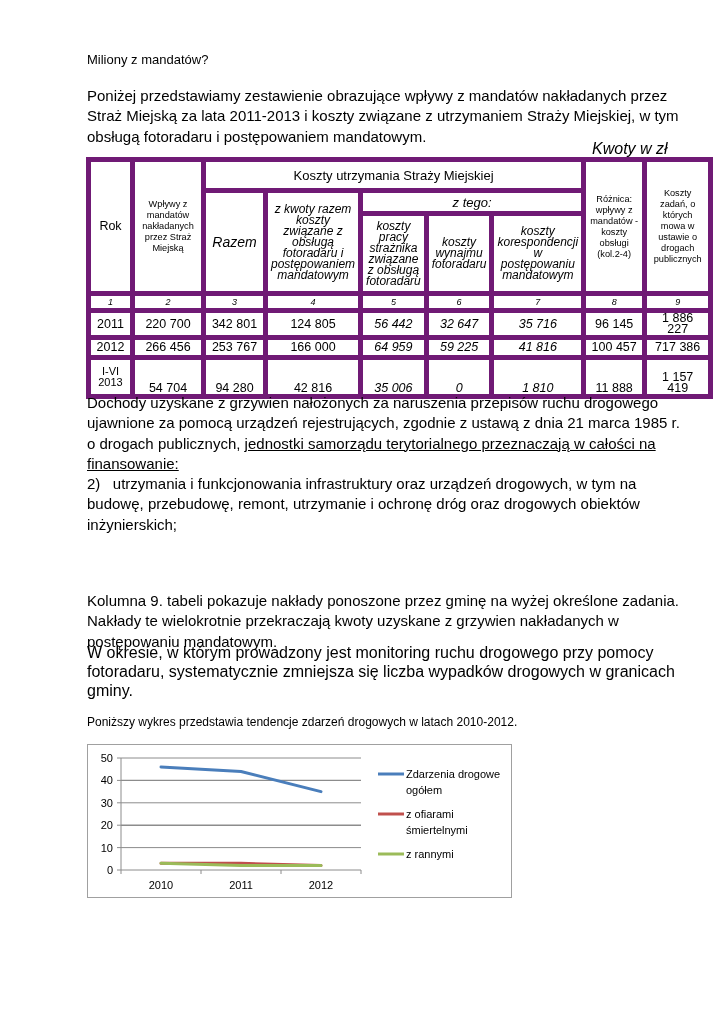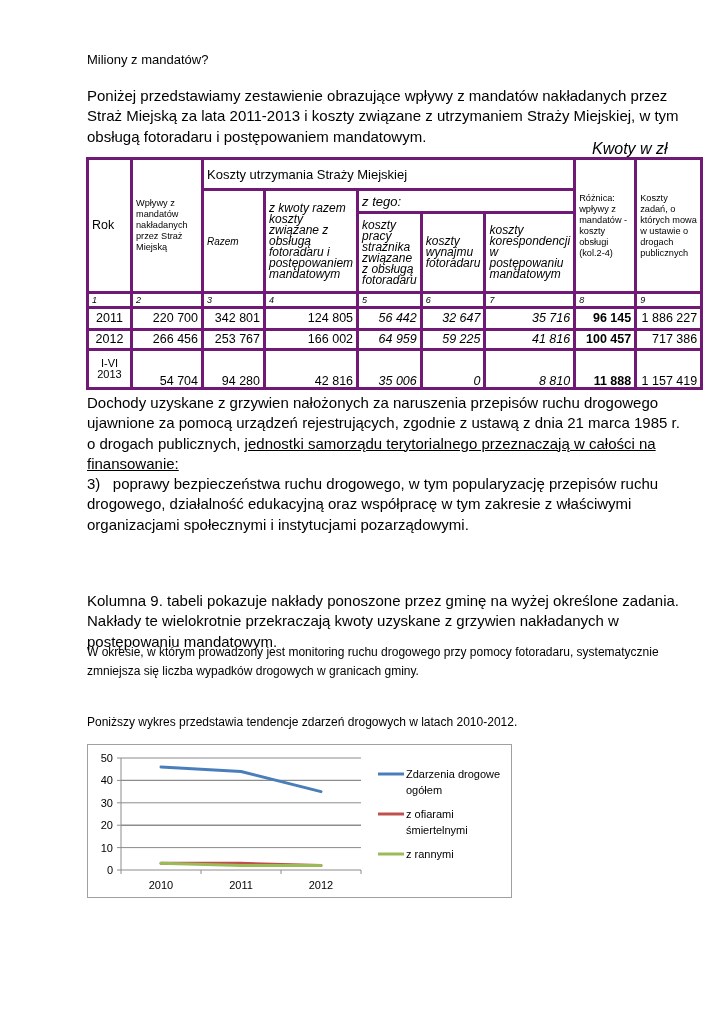--- a/index.html
+++ b/index.html
@@ -3,36 +3,36 @@
 <meta charset="utf-8">
 <style>
   html, body { margin: 0; padding: 0; background: #ffffff; }
   body { width: 725px; height: 1024px; position: relative; font-family: "Liberation Sans", sans-serif; color: #000; overflow: hidden; }
   .abs { position: absolute; }
   .title { left: 87px; top: 52px; font-size: 13px; font-weight: normal; }
   .para { font-size: 15px; line-height: 20.3px; width: 600px; }
   .p1 { left: 87px; top: 86px; }
   .kwoty { left: 560px; top: 140px; font-size: 16px; font-style: italic; margin-left: 32px; }
   table.data { position: absolute; left: 86px; top: 157px; border-collapse: collapse; font-size: 12.5px; }
-  table.data td { border: 3px solid #701a75; padding: 0 3px; vertical-align: middle; line-height: 11px; }
+  table.data td { border: 5px solid #701a75; padding: 0 3px; text-align: center; vertical-align: middle; line-height: 11px; }
   td.hsmall { font-size: 9.2px; }
   td.hsmall-i { font-size: 12px; font-style: italic; }
   td.idx { font-size: 9px; font-style: italic; height: 12px; }
   td.num { text-align: right; font-size: 12.5px; line-height: 14px; }
   td.it { font-style: italic; }
-  td.b { font-weight: bold; }
+  td.b { font-weight: normal; }
   td.year { font-size: 12.5px; text-align: center; line-height: 14px; }
   td.year-small { font-size: 11px; line-height: 13px; }
   .big { font-size: 12.5px; line-height: 14px; }
-  .razem { font-size: 10px; font-style: italic; }
+  .razem { font-size: 14px; font-style: italic; }
   .ztego { font-size: 13px; font-style: italic; margin-left: 6px; }
   .p2 { left: 87px; top: 393px; }
   .u { text-decoration: underline; }
   .p3 { left: 87px; top: 591px; }
-  .p4 { left: 87px; top: 643px; font-size: 12px; line-height: 19px; }
+  .p4 { left: 87px; top: 643px; font-size: 16px; line-height: 19px; }
   .p5 { left: 87px; top: 712px; font-size: 12px; }
   .chartbox { left: 87px; top: 744px; width: 425px; height: 154px; border: 1px solid #a0a0a0; box-sizing: border-box; }
   svg text { font-family: "Liberation Sans", sans-serif; }
 </style>
 </head>
 <body>
 
 <div class="abs title">Miliony z mandatów?</div>
 <div class="abs para p1">Poniżej przedstawiamy zestawienie obrazujące wpływy z mandatów nakładanych przez Straż Miejską za lata 2011-2013 i koszty związane z utrzymaniem Straży Miejskiej, w tym obsługą fotoradaru i postępowaniem mandatowym.</div>
 <div class="abs kwoty">Kwoty w zł</div>
@@ -86,44 +86,44 @@
     <td class="num it">56 442</td>
     <td class="num it">32 647</td>
     <td class="num it">35 716</td>
     <td class="num b">96 145</td>
     <td class="num">1 886 227</td>
   </tr>
   <tr style="height:20px">
     <td class="year">2012</td>
     <td class="num">266 456</td>
     <td class="num">253 767</td>
-    <td class="num">166 002</td>
+    <td class="num">166 000</td>
     <td class="num it">64 959</td>
     <td class="num it">59 225</td>
     <td class="num it">41 816</td>
     <td class="num b">100 457</td>
     <td class="num">717 386</td>
   </tr>
   <tr style="height:39px">
     <td class="year year-small"><span>I-VI</span><br><span>2013</span></td>
     <td class="num" style="vertical-align:bottom">54 704</td>
     <td class="num" style="vertical-align:bottom">94 280</td>
     <td class="num" style="vertical-align:bottom">42 816</td>
     <td class="num it" style="vertical-align:bottom">35 006</td>
     <td class="num it" style="vertical-align:bottom">0</td>
-    <td class="num it" style="vertical-align:bottom">8 810</td>
+    <td class="num it" style="vertical-align:bottom">1 810</td>
     <td class="num b" style="vertical-align:bottom">11 888</td>
     <td class="num" style="vertical-align:bottom">1 157 419</td>
   </tr>
 </tbody>
   </table>
 
 <div class="abs para p2">
   <span>Dochody uzyskane z grzywien nałożonych za naruszenia przepisów ruchu drogowego ujawnione za pomocą urządzeń rejestrujących, zgodnie z ustawą z dnia 21 marca 1985 r. o drogach publicznych, </span><span class="u">jednostki samorządu terytorialnego przeznaczają w całości na finansowanie:</span>
-  <div>3)&nbsp;&nbsp; poprawy bezpieczeństwa ruchu drogowego, w tym popularyzację przepisów ruchu drogowego, działalność edukacyjną oraz współpracę w tym zakresie z właściwymi organizacjami społecznymi i instytucjami pozarządowymi.</div>
+  <div>2)&nbsp;&nbsp; utrzymania i funkcjonowania infrastruktury oraz urządzeń drogowych, w tym na budowę, przebudowę, remont, utrzymanie i ochronę dróg oraz drogowych obiektów inżynierskich;</div>
 </div>
 
 <div class="abs para p3">Kolumna 9. tabeli pokazuje nakłady ponoszone przez gminę na wyżej określone zadania. Nakłady te wielokrotnie przekraczają kwoty uzyskane z grzywien nakładanych w postępowaniu mandatowym.</div>
 <div class="abs para p4">W okresie,  w którym prowadzony jest monitoring  ruchu drogowego przy pomocy fotoradaru, systematycznie zmniejsza się liczba wypadków drogowych w granicach gminy.</div>
 <div class="abs para p5">Poniższy wykres przedstawia tendencje zdarzeń drogowych w  latach  2010-2012.</div>
 
 <div class="abs chartbox">
   <svg id="chart" width="425" height="154">
       <line x1="29" x2="33" y1="125" y2="125" stroke="#8c8c8c" stroke-width="1"></line>
       <text x="25" y="129" text-anchor="end" font-size="11" fill="#000">0</text>

